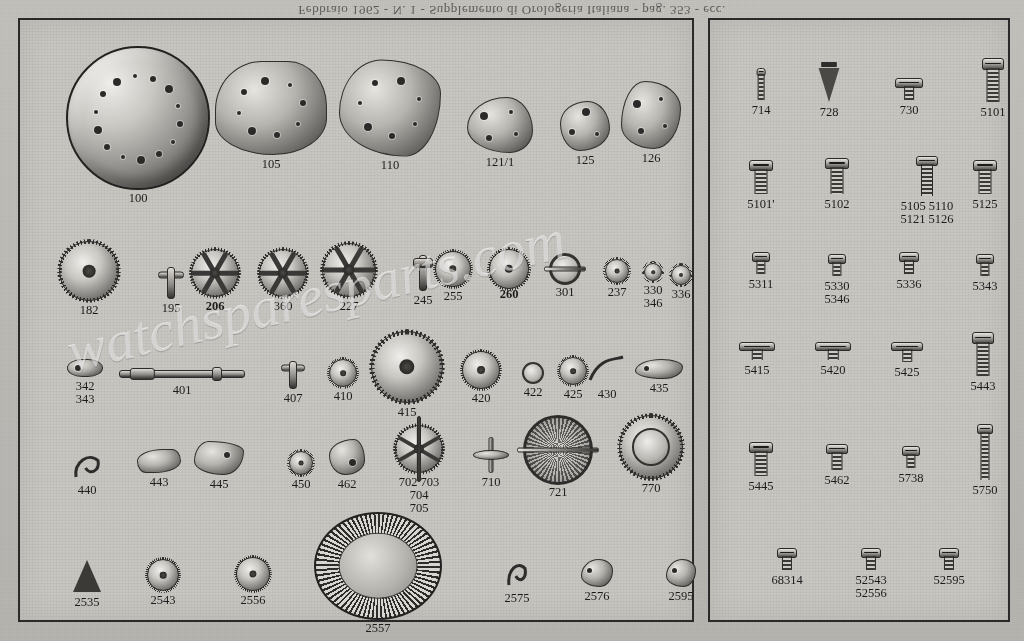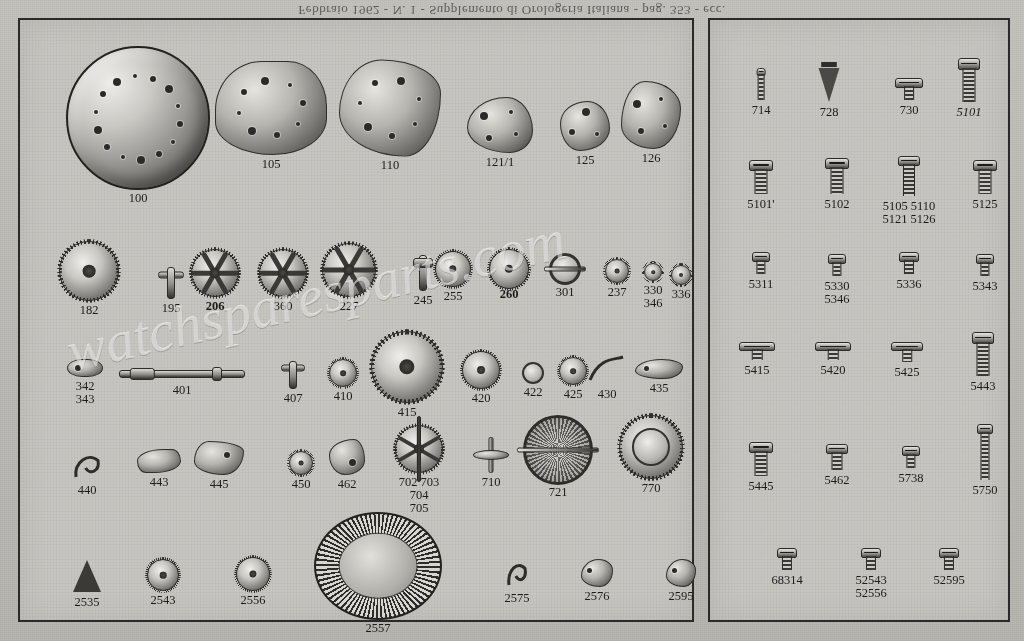--- a/index.html
+++ b/index.html
@@ -587,21 +587,21 @@
         </div>
         <div class="item" style="left: 172px; top: 58px; width: 54px;">
           <div class="art" style="width: 26px; height: 22px;">
             <div class="screw" style="width:26px;height:22px">
             <span class="head" style="width:26px;height:8px"></span>
             <span class="shaft" style="width:7.8px;height:14px;top:8px"></span>
           </div>
           </div>
           <div class="lbl" style="margin-top: 4px;">730</div>
         </div>
-        <div class="item" style="left: 232px; top: 38px; width: 54px; font-style: italic;">
+        <div class="item" style="left: 256px; top: 38px; width: 54px;">
           <div class="art" style="width: 20px; height: 44px;">
             <div class="screw" style="width:20px;height:44px">
             <span class="head" style="width:20px;height:10px"></span>
             <span class="shaft" style="width:11px;height:34px;top:10px"></span>
           </div>
           </div>
           <div class="lbl" style="margin-top: 4px;">5101</div>
         </div>
         <div class="item" style="left: 24px; top: 140px; width: 54px;">
           <div class="art" style="width: 22px; height: 34px;">
@@ -614,21 +614,21 @@
         </div>
         <div class="item" style="left: 100px; top: 138px; width: 54px;">
           <div class="art" style="width: 22px; height: 36px;">
             <div class="screw" style="width:22px;height:36px">
             <span class="head" style="width:22px;height:9px"></span>
             <span class="shaft" style="width:11px;height:27px;top:9px"></span>
           </div>
           </div>
           <div class="lbl" style="margin-top: 4px;">5102</div>
         </div>
-        <div class="item" style="left: 172px; top: 136px; width: 54px;">
+        <div class="item" style="left: 190px; top: 136px; width: 54px;">
           <div class="art" style="width: 20px; height: 40px;">
             <div class="screw" style="width:20px;height:40px">
             <span class="head" style="width:20px;height:8px"></span>
             <span class="shaft" style="width:10px;height:32px;top:8px"></span>
           </div>
           </div>
           <div class="lbl" style="margin-top: 4px;">5105 5110
 5121 5126</div>
         </div>
         <div class="item" style="left: 248px; top: 140px; width: 54px;">

